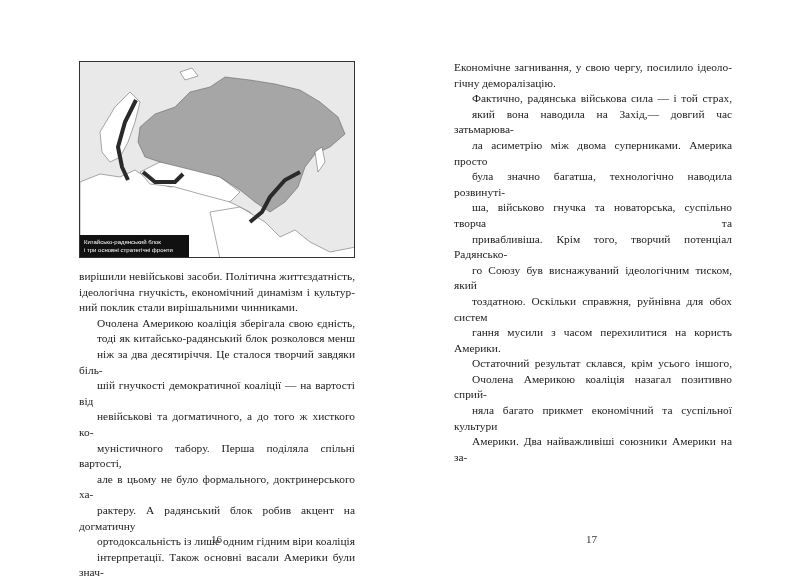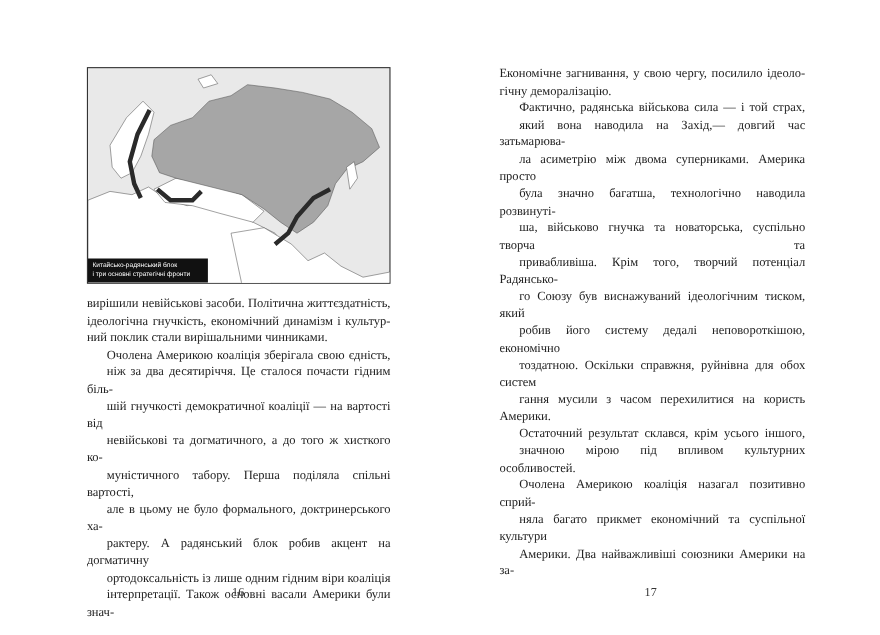--- a/index.html
+++ b/index.html
@@ -71,21 +71,22 @@
   </div>
 
   <div class="text-col left-col">
     <p>
       <span class="ln">вирішили невійськові засоби. Політична життєздатність,</span>
       <span class="ln">ідеологічна гнучкість, економічний динамізм і культур-</span>
       <span class="ln last">ний поклик стали вирішальними чинниками.</span>
     </p>
     <p class="indent">
       <span class="ln">Очолена Америкою коаліція зберігала свою єдність,</span>
-      <span class="ln">ніж за два десятиріччя. Це сталося почасти гідним біль-</span>
+      <span class="ln">тоді як китайсько-радянський блок розколовся менш</span>
+      <span class="ln">ніж за два десятиріччя. Це сталося творчий завдяки біль-</span>
       <span class="ln">шій гнучкості демократичної коаліції — на вартості від</span>
       <span class="ln">невійськові та догматичного, а до того ж хисткого ко-</span>
       <span class="ln">муністичного табору. Перша поділяла спільні вартості,</span>
       <span class="ln">але в цьому не було формального, доктринерського ха-</span>
       <span class="ln">рактеру. А радянський блок робив акцент на догматичну</span>
       <span class="ln">ортодоксальність із лише одним гідним віри коаліція</span>
       <span class="ln">інтерпретації. Також основні васали Америки були знач-</span>
 
     </p>
   </div>
@@ -100,27 +101,25 @@
       <span class="ln last">гічну деморалізацію.</span>
     </p>
     <p class="indent">
       <span class="ln">Фактично, радянська військова сила — і той страх,</span>
       <span class="ln">який вона наводила на Захід,— довгий час затьмарюва-</span>
       <span class="ln">ла асиметрію між двома суперниками. Америка просто</span>
       <span class="ln">була значно багатша, технологічно наводила розвинуті-</span>
       <span class="ln">ша, військово гнучка та новаторська, суспільно творча та</span>
       <span class="ln">привабливіша. Крім того, творчий потенціал Радянсько-</span>
       <span class="ln">го Союзу був виснажуваний ідеологічним тиском, який</span>
-      <span class="ln">робив його систему дедалі неповороткішою, економічно</span>
       <span class="ln">тоздатною. Оскільки справжня, руйнівна для обох систем</span>
       <span class="ln last">гання мусили з часом перехилитися на користь Америки.</span>
     </p>
     <p class="indent">
       <span class="ln">Остаточний результат склався, крім усього іншого,</span>
-      <span class="ln">значною мірою під впливом культурних особливостей.</span>
       <span class="ln">Очолена Америкою коаліція назагал позитивно сприй-</span>
       <span class="ln">няла багато прикмет економічний та суспільної культури</span>
       <span class="ln">Америки. Два найважливіші союзники Америки на за-</span>
 
     </p>
 
   </div>
 
   <div class="page-number">17</div>
 </div>

